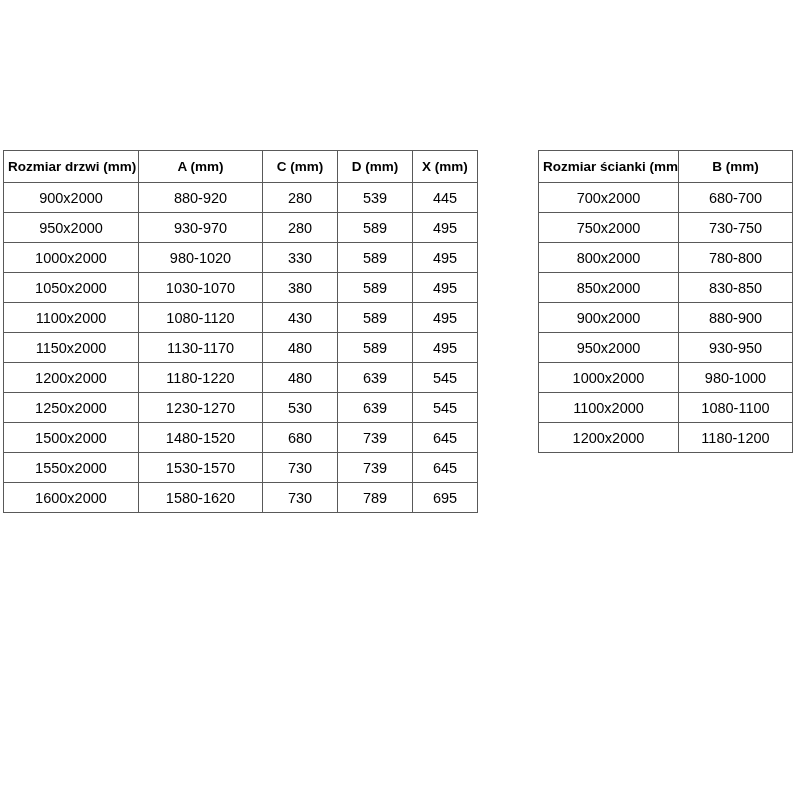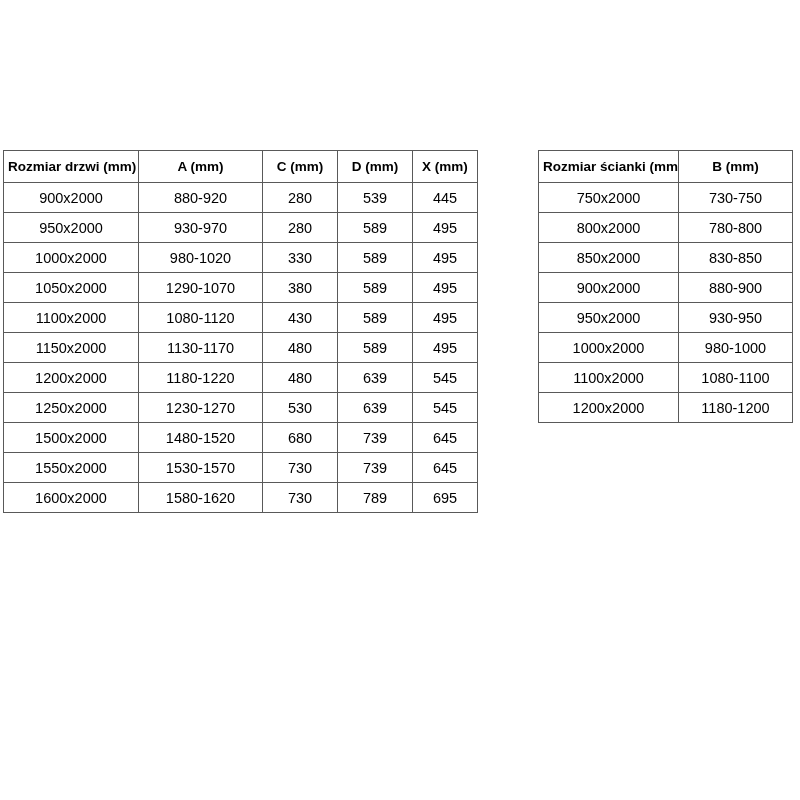--- a/index.html
+++ b/index.html
@@ -97,21 +97,21 @@
           </tr>
           <tr>
             <td>1000x2000</td>
             <td>980-1020</td>
             <td>330</td>
             <td>589</td>
             <td>495</td>
           </tr>
           <tr>
             <td>1050x2000</td>
-            <td>1290-1070</td>
+            <td>1030-1070</td>
             <td>380</td>
             <td>589</td>
             <td>495</td>
           </tr>
           <tr>
             <td>1100x2000</td>
             <td>1080-1120</td>
             <td>430</td>
             <td>589</td>
             <td>495</td>
@@ -169,20 +169,24 @@
           <col class="col-b">
       </colgroup>
       <thead>
         <tr>
             <th>Rozmiar ścianki (mm)</th>
             <th>B (mm)</th>
           </tr>
       </thead>
       <tbody>
           <tr>
+            <td>700x2000</td>
+            <td>680-700</td>
+          </tr>
+          <tr>
             <td>750x2000</td>
             <td>730-750</td>
           </tr>
           <tr>
             <td>800x2000</td>
             <td>780-800</td>
           </tr>
           <tr>
             <td>850x2000</td>
             <td>830-850</td>

